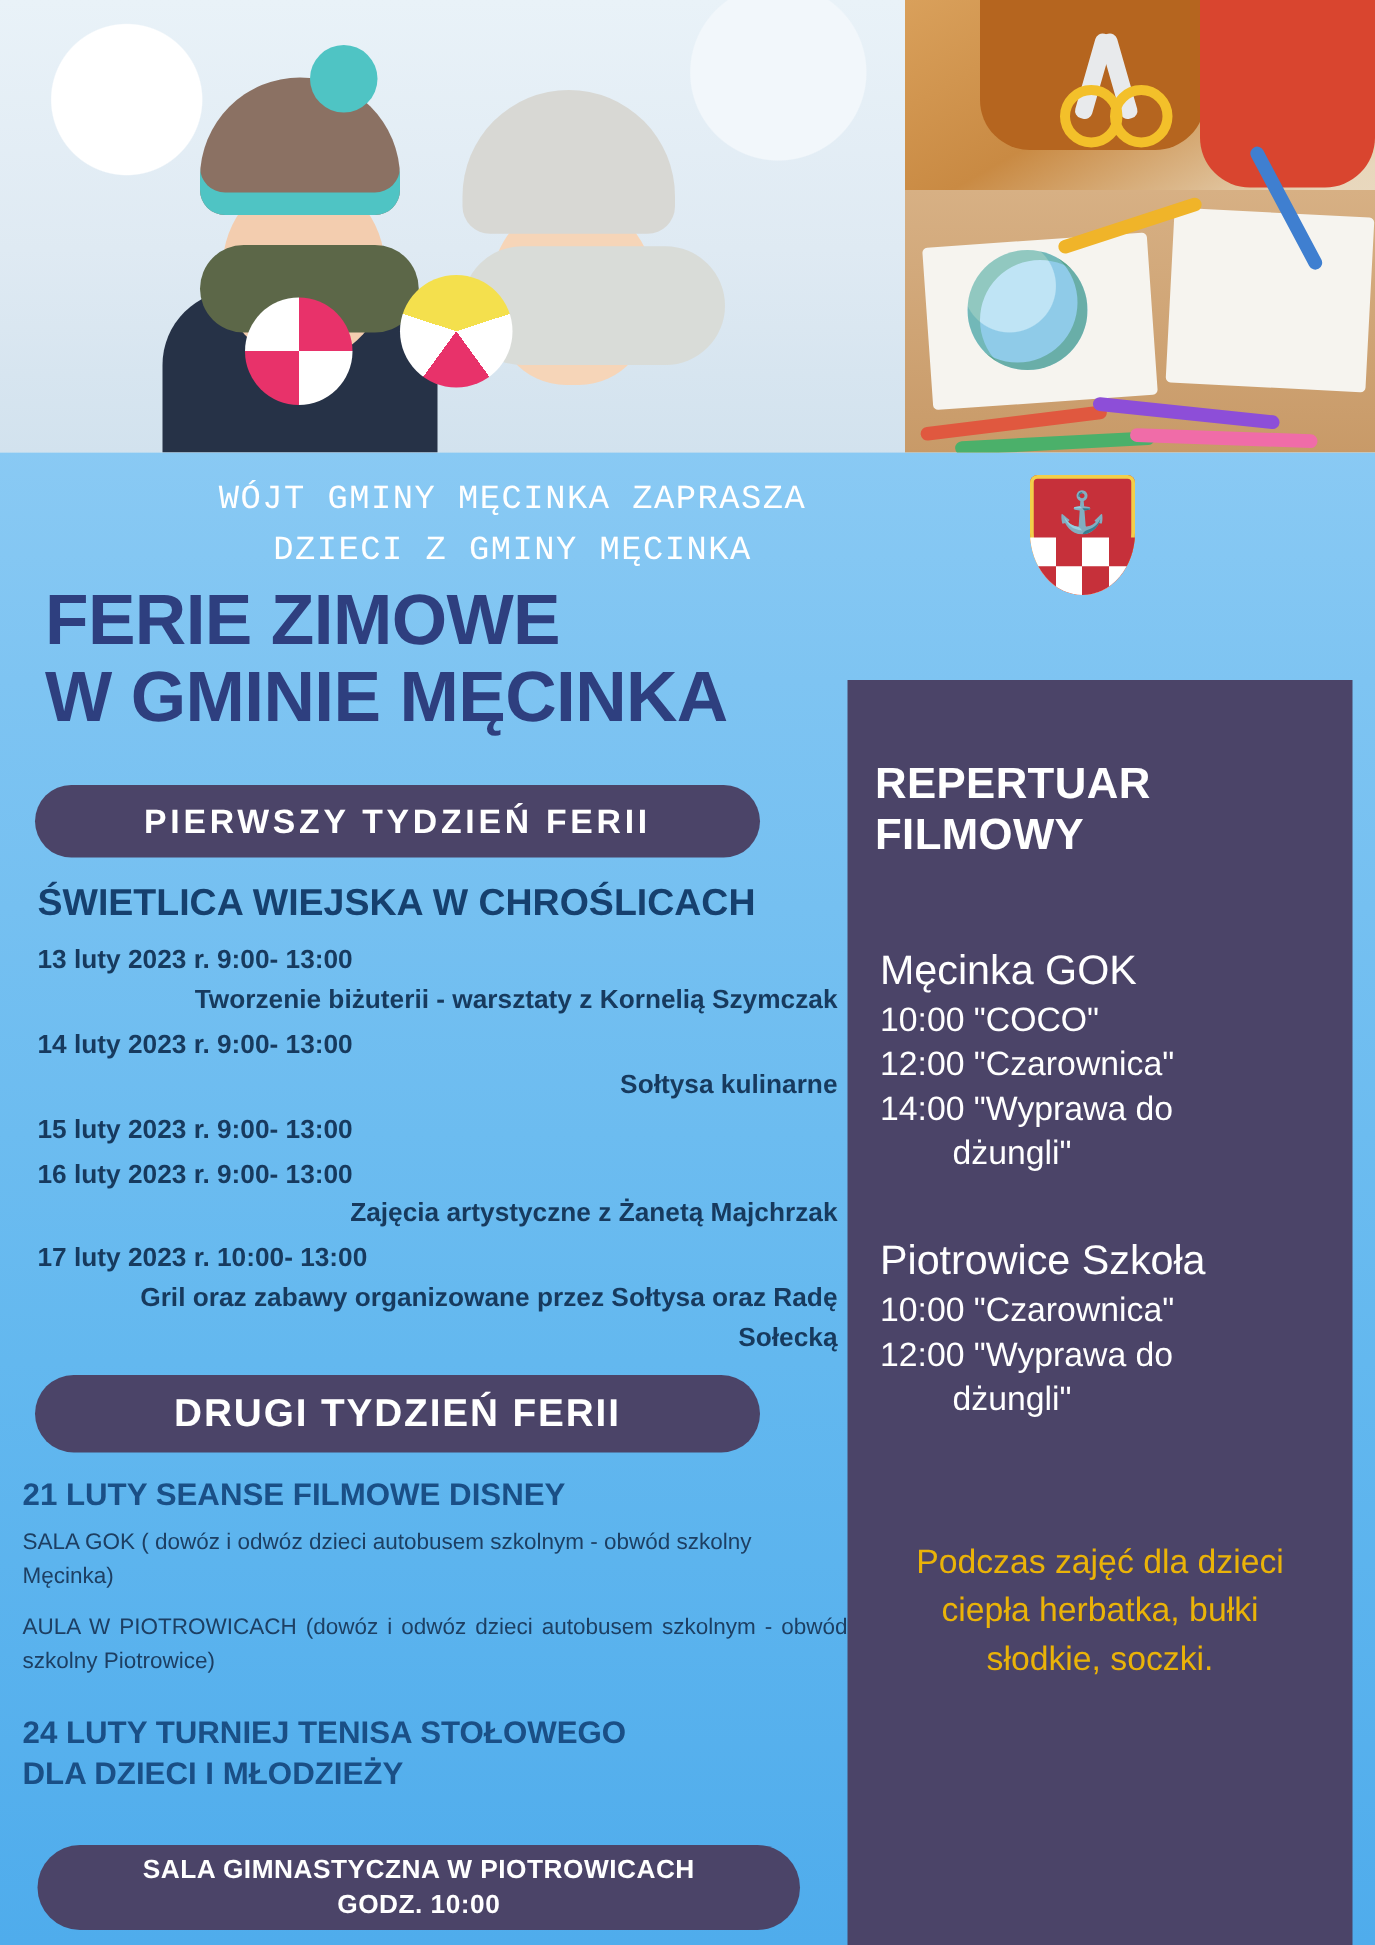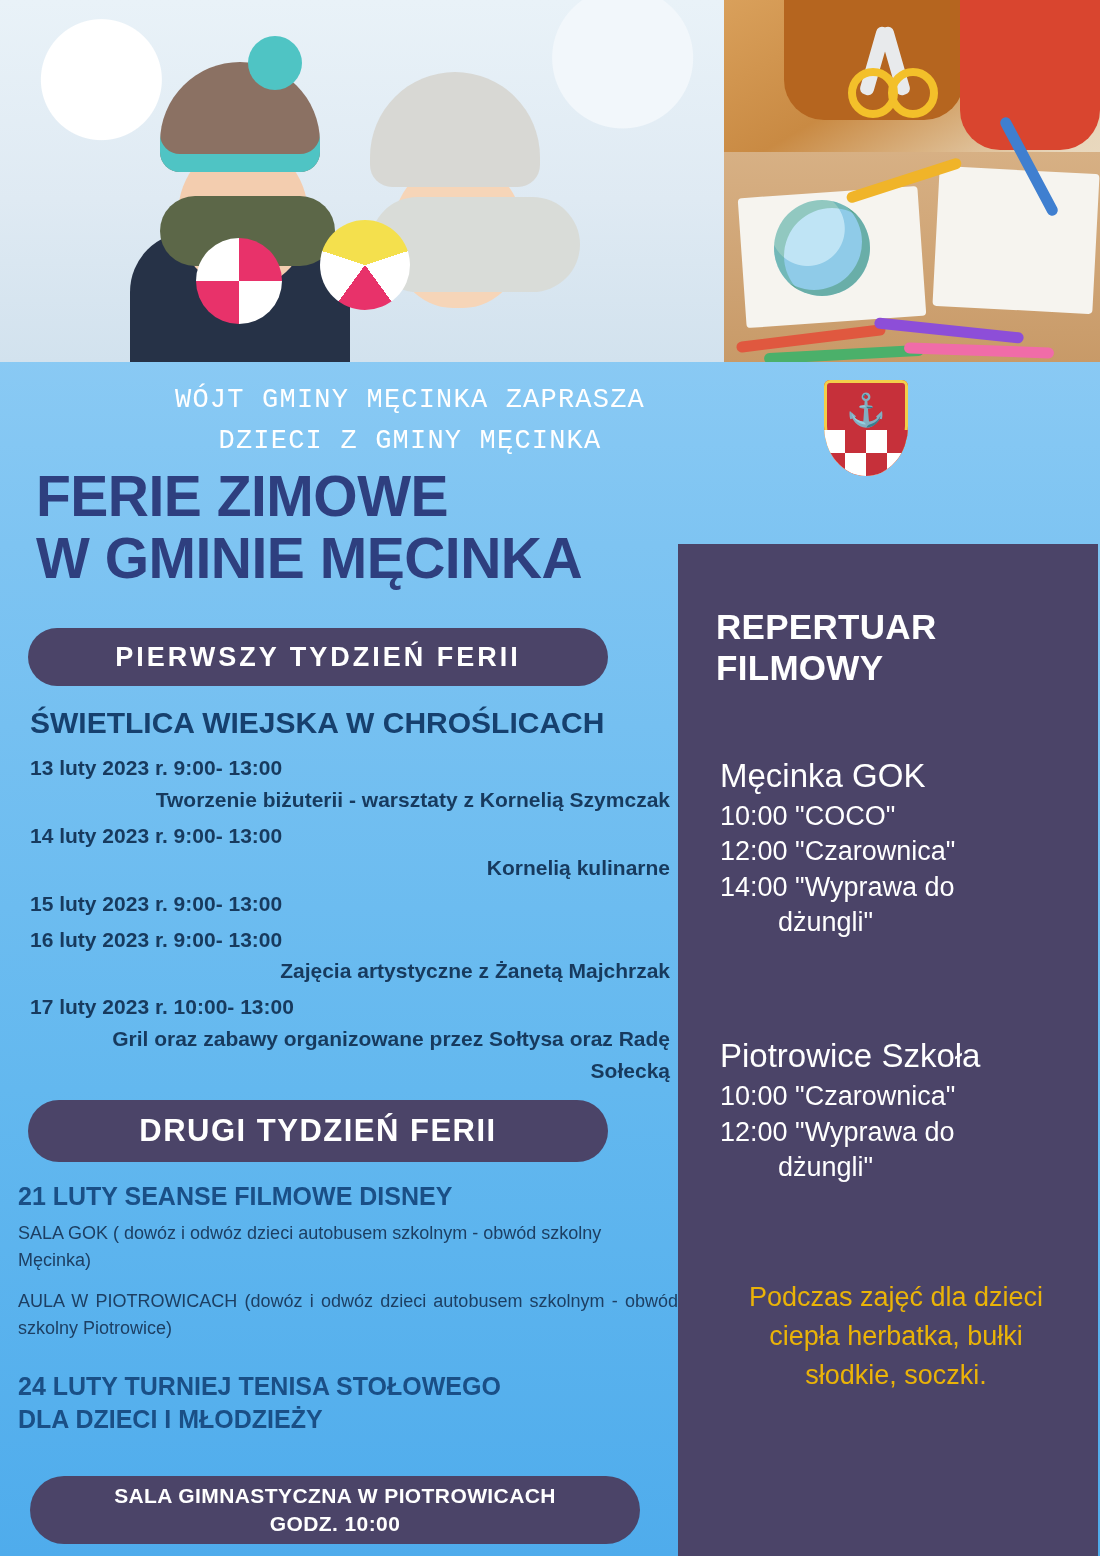--- a/index.html
+++ b/index.html
@@ -249,21 +249,20 @@
     border-radius: 36px;
     letter-spacing: 0.4px;
   }
 
   
   .panel {
     position: absolute;
     top: 544px; left: 678px;
     width: 404px; height: 1012px;
     background: #4b4468;
-    padding-left: 16px;
   }
   .panel-title {
     color: #ffffff;
     font-weight: 700;
     font-size: 35px;
     line-height: 1.18;
     padding: 62px 20px 0 22px;
     letter-spacing: 0.3px;
   }
   .panel-title .d2 { font-size: 40px; }
@@ -356,21 +355,21 @@
   <div class="pill pill-week1">PIERWSZY TYDZIEŃ FERII</div>
   <div class="venue">ŚWIETLICA WIEJSKA W CHROŚLICACH</div>
 
   <div class="schedule">
     <div class="ev">
       <div class="when">13 luty 2023 r.  9:00- 13:00</div>
       <div class="what">Tworzenie biżuterii - warsztaty z Kornelią Szymczak</div>
     </div>
     <div class="ev">
       <div class="when">14 luty 2023 r.  9:00- 13:00</div>
-      <div class="what"> Kornelią kulinarne</div>
+      <div class="what"> Sołtysa kulinarne</div>
     </div>
     <div class="ev">
       <div class="when">15 luty 2023 r.  9:00- 13:00</div>
     </div>
     <div class="ev">
       <div class="when">16 luty 2023 r.  9:00- 13:00</div>
       <div class="what">Zajęcia artystyczne z Żanetą Majchrzak</div>
     </div>
     <div class="ev">
       <div class="when">17 luty 2023 r.  10:00- 13:00</div>
@@ -409,21 +408,21 @@
         <span>12:00</span>
         <span>"Czarownica"</span>
       </div>
       <div class="venue-line">
         <span>14:00</span>
         <span>"Wyprawa do</span>
         <span class="ind">dżungli"</span>
       </div>
     </div>
 
-    <div class="venue-block" style="margin-top:96px;">
+    <div class="venue-block" style="margin-top:48px;">
       <div class="venue-name">Piotrowice Szkoła</div>
       <div class="venue-line">
         <span>10:00</span>
         <span>"Czarownica"</span>
       </div>
       <div class="venue-line">
         <span>12:00</span>
         <span>"Wyprawa do</span>
         <span class="ind">dżungli"</span>
       </div>

